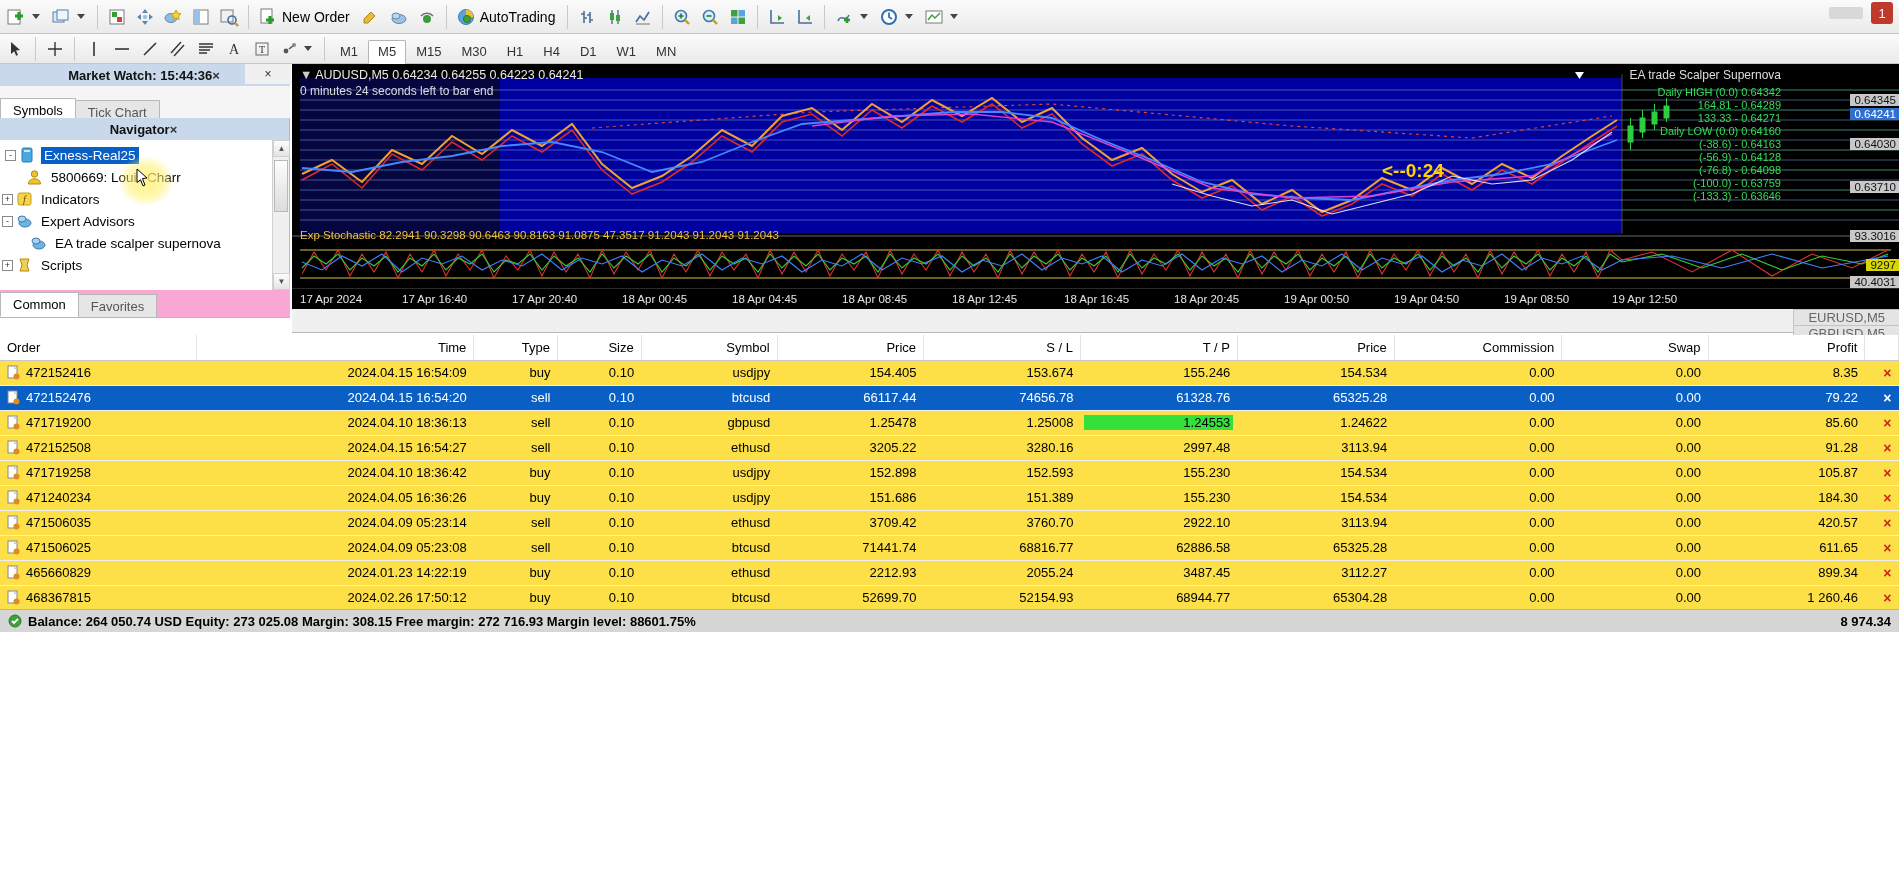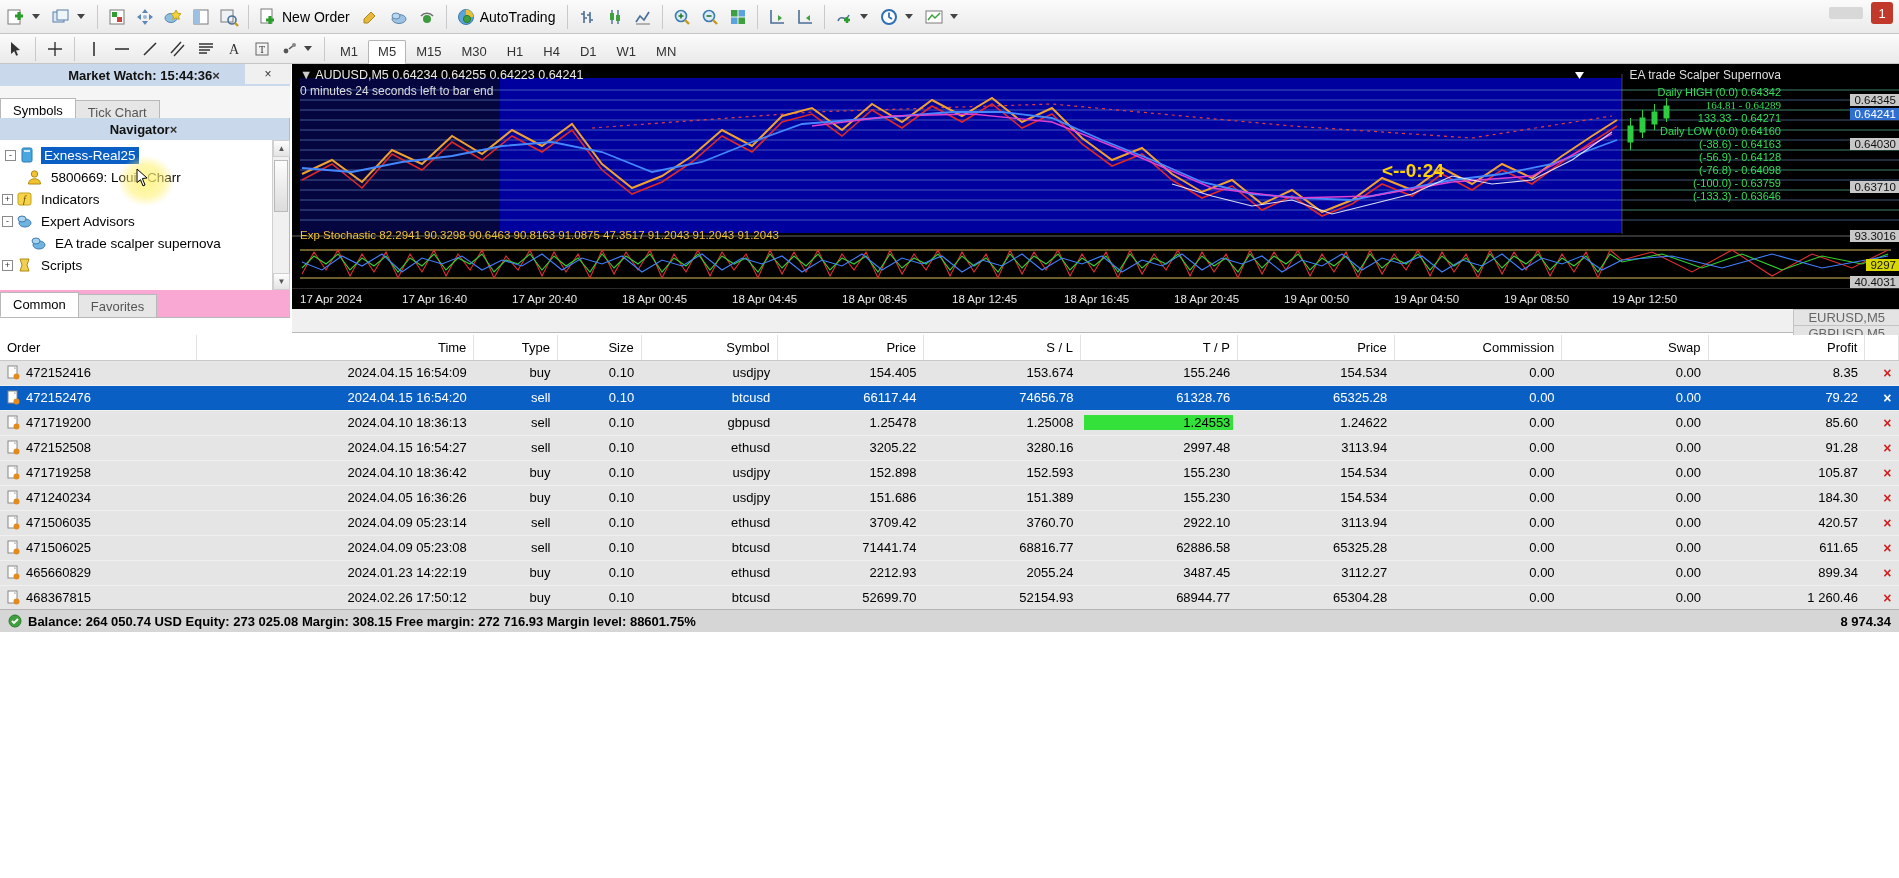--- a/index.html
+++ b/index.html
@@ -122,21 +122,21 @@
   #chart-tabs {
     position:absolute; left:292px; top:309px; right:0; height:24px;
     background:#f0f0f0; display:flex; align-items:flex-end; border-bottom:1px solid #b8b8b8;flex-direction:column;
   }
   .chart-tab { height:21px; padding:0 14px; display:flex;align-items:center; font-size:13px;
                color:#666; border:1px solid #c3c3c3; border-bottom:none; background:#e4e4e4; margin-right:-1px;}
   .chart-tab.active { background:#fff; color:#000; height:23px; border-bottom:1px solid #fff; font-weight:normal;}
   #tab-navs { margin-left:auto; display:flex; gap:10px; padding-right:8px; color:#555; font-size:11px; }
 
   
-  #trade-table { position:absolute; left:0; top:335px; right:0; height:300px; background:#e5e5e5; }
+  #trade-table { position:absolute; left:0; top:335px; right:0; height:300px; background:#fde047; }
   table { width:100%; border-collapse:collapse; font-size:13px; table-layout:fixed; }
   thead th {
     background:#fff; border-bottom:1px solid #c8c8c8; border-right:1px solid #e2e2e2;
     font-weight:normal; height:25px; padding:0 7px; color:#000;
   }
   tbody td { height:25px; padding:0 7px; border-bottom:1px solid #f0f0f0; white-space:nowrap; overflow:hidden; }
   tbody tr.sel td { background:#0a5fc4; color:#fff; }
   td.ta-r { text-align:right; }
   td.ta-l { text-align:left; }
   th.ta-r { text-align:right; }
@@ -636,21 +636,21 @@
 
     <div class="price-tag pt-grey" style="top:30px;">0.64345</div>
     <div class="price-tag pt-blue" style="top:44px;">0.64241</div>
     <div class="price-tag pt-grey" style="top:74px;">0.64030</div>
     <div class="price-tag pt-grey" style="top:117px;">0.63710</div>
     <div class="price-tag pt-grey" style="top:166px;">93.3016</div>
     <div class="price-tag pt-yellow" style="top:195px;">9297</div>
     <div class="price-tag pt-grey" style="top:212px;">40.4031</div>
 
     <div class="lvl-text" style="right:118px; top:22px;">Daily HIGH (0.0)  0.64342</div>
-    <div class="lvl-text" style="right:118px; top:35px;font-family:Liberation Serif, serif;">164.81 - 0.64289</div>
+    <div class="lvl-text" style="right:118px; top:35px;">164.81 - 0.64289</div>
     <div class="lvl-text" style="right:118px; top:48px;">133.33 - 0.64271</div>
     <div class="lvl-text" style="right:118px; top:61px;">Daily LOW (0.0)  0.64160</div>
     <div class="lvl-text" style="right:118px; top:74px;">(-38.6) - 0.64163</div>
     <div class="lvl-text" style="right:118px; top:87px;">(-56.9) - 0.64128</div>
     <div class="lvl-text" style="right:118px; top:100px;">(-76.8) - 0.64098</div>
     <div class="lvl-text" style="right:118px; top:113px;">(-100.0) - 0.63759</div>
     <div class="lvl-text" style="right:118px; top:126px;">(-133.3) - 0.63646</div>
 
     <div id="time-axis">
       <span class="tick-lbl" style="left:8px;">17 Apr 2024</span>

